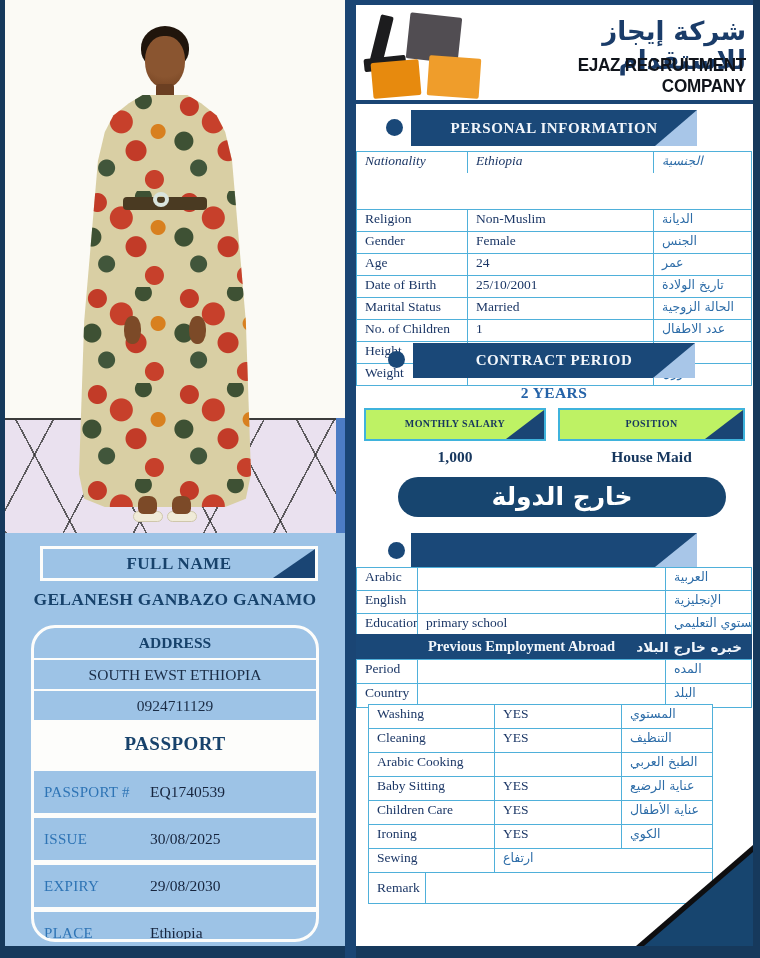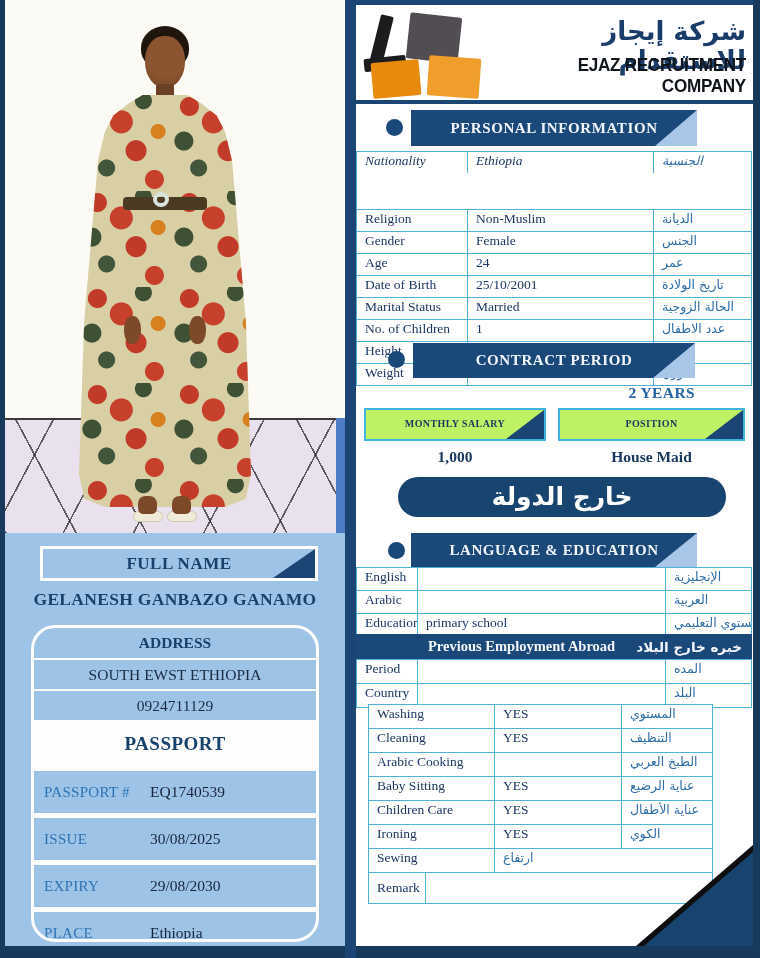--- a/index.html
+++ b/index.html
@@ -85,21 +85,21 @@
   .bullet{width:17px;height:17px;border-radius:50%;background:#1A4878;}
 
   .tbl{border:1.6px solid #4FB0DA;background:#fff;}
   .trow{display:flex;border-top:1.4px solid #4FB0DA;}
   .trow:first-child{border-top:none;}
   .tcell{box-sizing:border-box;padding:1px 0 0 8px;font-size:13.5px;color:#1C3766;
     overflow:hidden;white-space:nowrap;}
   .tcell.bl{border-left:1.4px solid #4FB0DA;}
   .tcell.ar{font-family:"DejaVu Sans",sans-serif;font-size:12.5px;color:#2E6DA8;}
 
-  .center-blue{color:#2563A8;font-weight:bold;font-size:15.5px;text-align:right;letter-spacing:.4px;}
+  .center-blue{color:#2563A8;font-weight:bold;font-size:15.5px;text-align:center;letter-spacing:.4px;}
   .whitebox{border:2.5px solid #3FB3DC;background:#bef264;color:#17375E;font-weight:bold;
     font-size:10px;text-align:center;overflow:hidden;}
   .whitebox .txt{position:relative;z-index:2;line-height:28px;letter-spacing:.4px;}
   .wb-tri{position:absolute;right:0;bottom:0;width:38px;height:100%;
     background:#1A4574;clip-path:polygon(0 100%,100% 0,100% 100%);}
   .val-line{color:#17375E;font-weight:bold;font-size:15.5px;text-align:center;}
   .pill{background:#17456F;border-radius:22px;color:#fff;text-align:center;
     font-family:"DejaVu Sans",sans-serif;font-weight:bold;font-size:25px;line-height:40px;}
   .prevbanner{background:#1A4878;color:#F2F6FB;font-weight:bold;display:flex;
     justify-content:space-between;align-items:center;font-size:14.5px;}
@@ -246,34 +246,33 @@
     <span class="txt">POSITION</span>
     <div class="wb-tri"></div>
   </div>
   <div class="abs val-line" style="left:364px;top:448px;width:182px;">1,000</div>
   <div class="abs val-line" style="left:558px;top:448px;width:187px;">House Maid</div>
 
   <div class="abs pill" style="left:398px;top:477px;width:328px;height:40px;">خارج الدولة</div>
 
   <div class="abs bullet" style="left:388px;top:542px;"></div>
   <div class="abs banner" style="left:411px;top:533px;width:286px;height:34px;line-height:34px;">
-    <span class="txt">LANGUAGE &amp; EDUCATION</span>
     <div class="tri-lblue"></div>
   </div>
 
   <div class="abs tbl" style="left:356px;top:567px;width:396px;">
     <div class="trow" style="height:22px;">
+      <div class="tcell" style="width:60px;">Arabic</div>
+      <div class="tcell bl" style="flex:1;"></div>
+      <div class="tcell bl ar" style="width:86px;">العربية</div>
+    </div>
+    <div class="trow" style="height:22px;">
       <div class="tcell" style="width:60px;">English</div>
       <div class="tcell bl" style="flex:1;"></div>
       <div class="tcell bl ar" style="width:86px;">الإنجليزية</div>
-    </div>
-    <div class="trow" style="height:22px;">
-      <div class="tcell" style="width:60px;">Arabic</div>
-      <div class="tcell bl" style="flex:1;"></div>
-      <div class="tcell bl ar" style="width:86px;">العربية</div>
     </div>
     <div class="trow" style="height:22px;">
       <div class="tcell" style="width:60px;">Education</div>
       <div class="tcell bl" style="flex:1;">primary school</div>
       <div class="tcell bl ar" style="width:86px;">المستوي التعليمي</div>
     </div>
   </div>
 
   <div class="abs prevbanner" style="left:356px;top:634px;width:396px;height:25px;">
     <span style="margin-left:72px;">Previous Employment Abroad</span>

